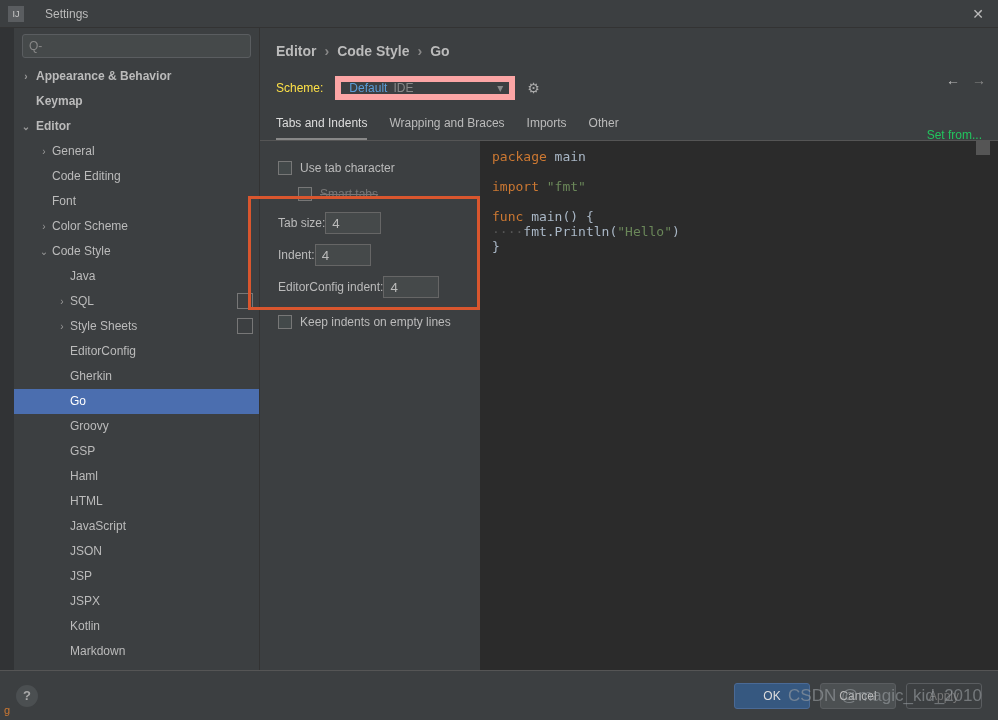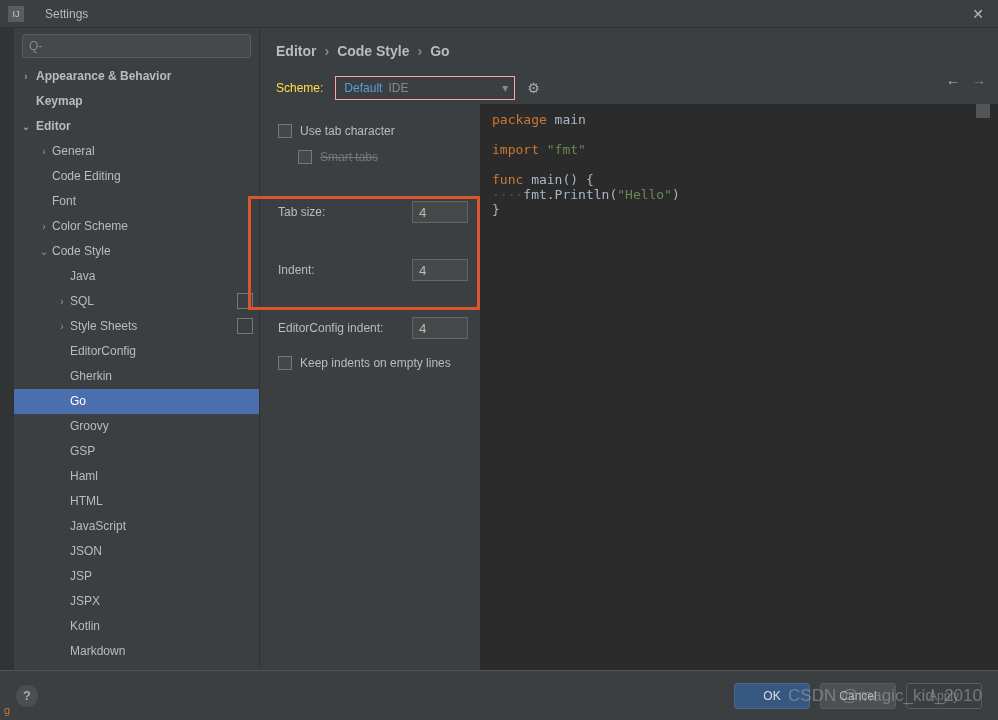--- a/index.html
+++ b/index.html
@@ -110,41 +110,41 @@
 .nav-arrows {
   position:absolute; right:12px; top:44px; display:flex; gap:12px;
 }
 .nav-arrows span { color:#888; font-size:14px;}
 .nav-arrows span.active { color:#bbb;}
 .scheme-row {
   display:flex;align-items:center; padding:12px 16px 4px 16px; gap:12px;
 }
 .scheme-row .lbl { color:#fde047;}
 .scheme-select {
-  width:180px;height:24px;border:1px solid #fca5a5;background:#3c3f41;
+  width:180px;height:24px;border:6px solid #fca5a5;background:#3c3f41;
   display:flex;align-items:center;padding:0 8px;color:#bbb;position:relative;
 }
 .scheme-select .def{color:#5b9dd9;}
 .scheme-select .ide{color:#888;margin-left:6px;}
 .scheme-select::after{content:"▾";position:absolute;right:6px;color:#888;}
 .gear { color:#aaa; font-size:14px; }
 .set-from { position:absolute; right:16px; top:100px; color:#22c55e; cursor:pointer;}
 .tabs {
   display:flex; gap:22px; padding:12px 16px 0 16px; border-bottom:1px solid #555;
 }
 .tab { padding-bottom:8px; color:#bbb; cursor:pointer;}
 .tab.active { border-bottom: 2px solid #888; color:#ddd;}
 .panel-row { flex:1; display:flex; position:relative;}
 .form-pane { width:220px; padding:14px 12px 0 18px; position:relative;}
 .chk-row { display:flex;align-items:center;height:26px;gap:8px;color:#bbb;}
 .chk-row.indent { padding-left:20px; color:#777;}
 .chk {
   width:14px;height:14px;border:1px solid #777;background:#43494a;
 }
-.field-row { display:flex;align-items:center;justify-content:space-between;height:32px;margin-top:26px;}
+.field-row { display:flex;align-items:center;height:32px;}
 .field-row label{color:#bbb;}
 .field-row input{
   width:56px;height:22px;background:#45494a;border:1px solid #666;color:#bbb;padding:0 6px;
 }
 .highlight-box {
   position:absolute;
   top:196px; left:248px; width:232px; height:114px;
   border:3px solid #d9562e;
   pointer-events:none;
 }
@@ -237,20 +237,26 @@
     <div class="scheme-row">
       <span class="lbl">Scheme:</span>
       <div class="scheme-select">
         <span class="def">Default</span>
         <span class="ide">IDE</span>
       </div>
       <span class="gear">⚙</span>
     </div>
     <div class="set-from">Set from...</div>
 
+    <div class="tabs" id="tabs">
+        <div class="tab active">Tabs and Indents</div>
+        <div class="tab">Wrapping and Braces</div>
+        <div class="tab">Imports</div>
+        <div class="tab">Other</div>
+      </div>
 
     <div class="panel-row">
       <div class="form-pane">
         <div class="chk-row">
           <div class="chk"></div>
           <span>Use tab character</span>
         </div>
         <div class="chk-row indent">
           <div class="chk"></div>
           <span style="text-decoration:line-through">Smart tabs</span>

